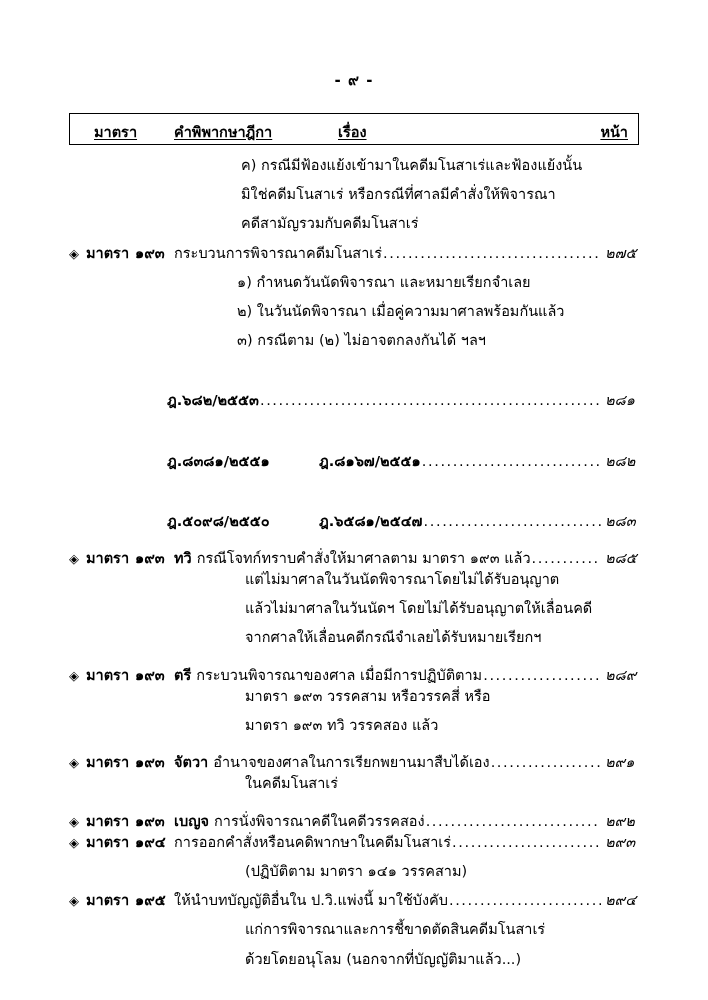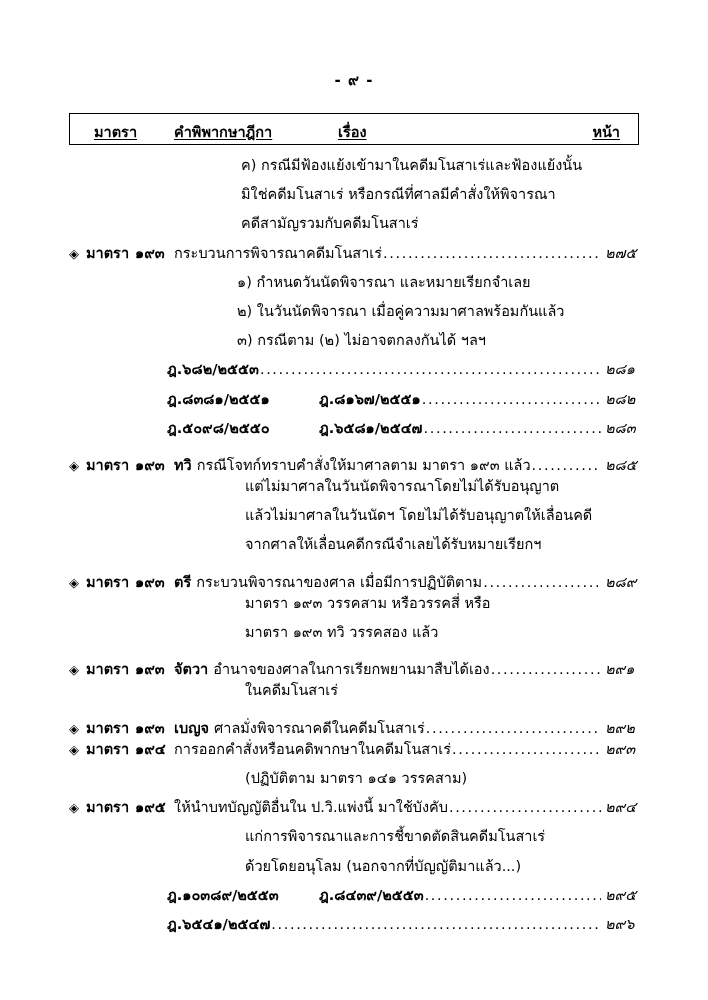--- a/index.html
+++ b/index.html
@@ -55,21 +55,21 @@
     top: 6px;
     font-size: 14.5px;
     font-weight: bold;
     text-decoration: underline;
     text-underline-offset: 2px;
     white-space: nowrap;
   }
   .hc-section { left: 24px; }
   .hc-ruling  { left: 104px; }
   .hc-subject { left: 268px; }
-  .hc-page    { right: 18px; }
+  .hc-page    { right: 10px; }
 
   
   .content {
     position: absolute;
     top: 156px;
     left: 69px;
     width: 570px;
   }
 
   .row {
@@ -78,21 +78,21 @@
     align-items: baseline;
     font-size: 14.5px;
     line-height: 19px;
     height: 29.2px;
     white-space: nowrap;
   }
 
   
   .row.indent-desc { padding-left: 172px; }
   .row.indent-sub  { padding-left: 168px; }
-  .row.indent-cite { padding-left: 98px; }
+  .row.indent-cite { padding-left: 98px; margin-top: 31px; }
   .row.indent-cont { padding-left: 176px; }
 
   
   .row.entry { padding-left: 0px; }
 
   .bullet {
     display: inline-block;
     width: 17px;
     font-size: 13px;
     line-height: 19px;
@@ -267,21 +267,21 @@
         <span class="pagenum">๒๙๑</span>
       </div>
       <div class="row indent-cont no-leader">
         <span class="desc">ในคดีมโนสาเร่</span>
       </div>
       <div class="row entry">
         <span class="bullet">◈</span>
         <span class="label-maatra">มาตรา</span>
         <span class="num-maatra">๑๙๓</span>
         <span class="suffix-maatra">เบญจ</span>
-        <span class="desc">ศาลมั่งพิจารณาคดีในคดีมโนสาเร่</span>
+        <span class="desc">การนั่งพิจารณาคดีในคดีวรรคสอง่</span>
         <span class="leader"></span>
         <span class="pagenum">๒๙๒</span>
       </div>
       <div class="row entry">
         <span class="bullet">◈</span>
         <span class="label-maatra">มาตรา</span>
         <span class="num-maatra">๑๙๔</span>
         <span class="desc">การออกคำสั่งหรือนคดิพากษาในคดีมโนสาเร่</span>
         <span class="leader"></span>
         <span class="pagenum">๒๙๓</span>

